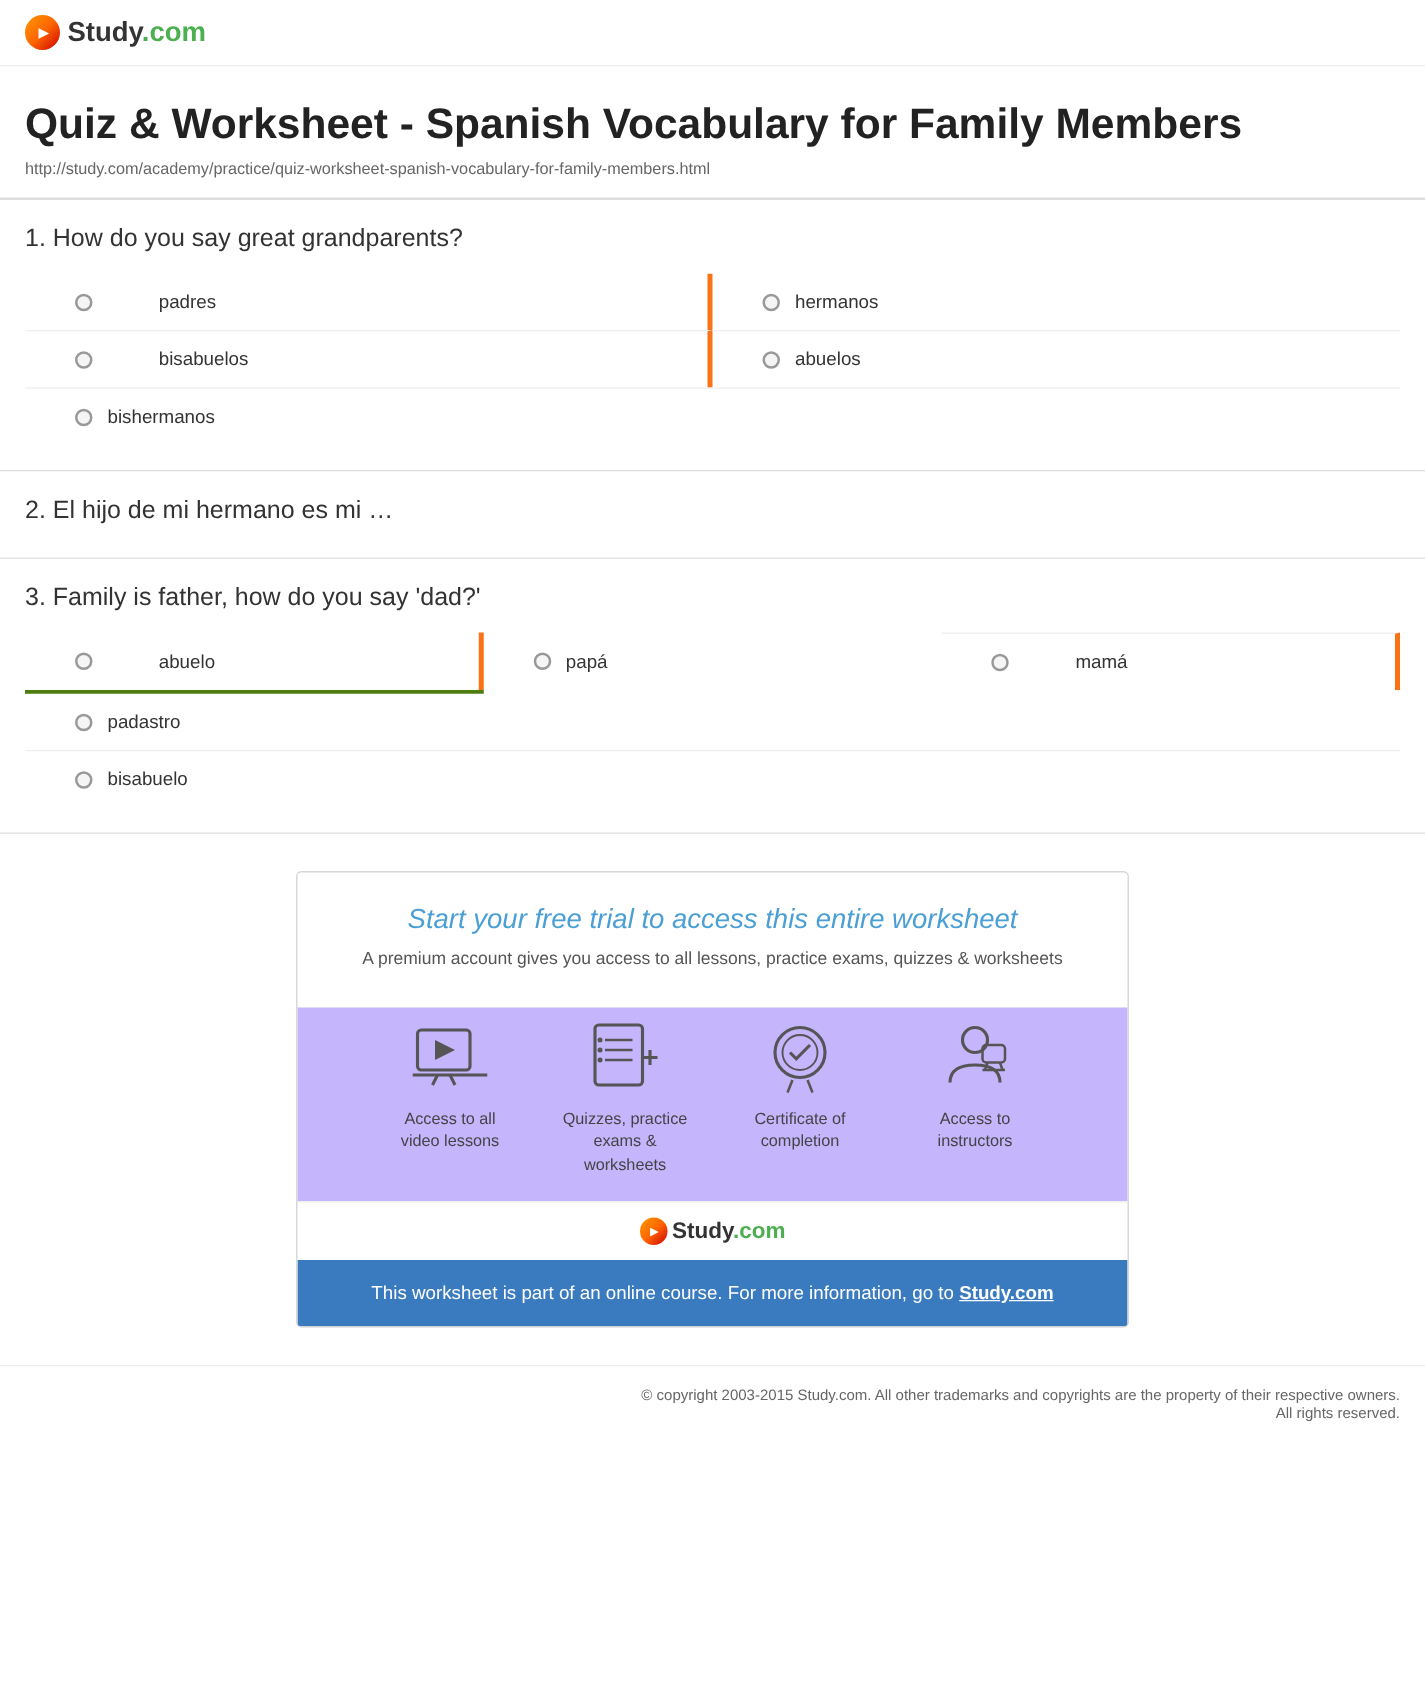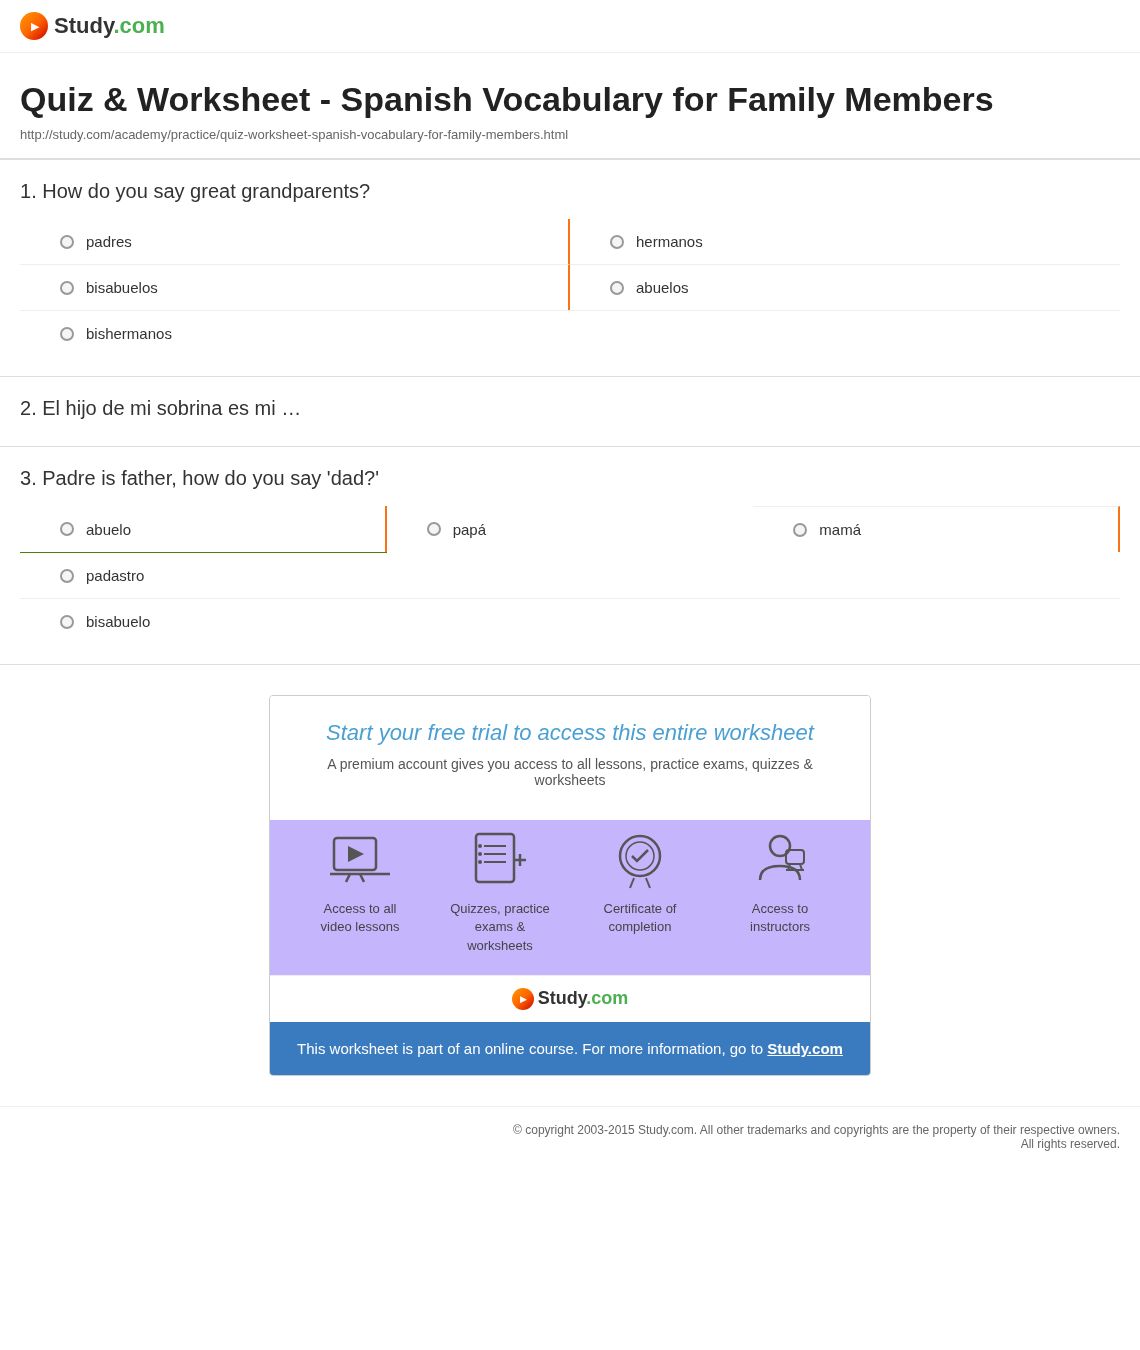--- a/index.html
+++ b/index.html
@@ -86,21 +86,21 @@
       color: #333;
     }
 
     
     .promo-wrapper {
       display: flex;
       justify-content: center;
       padding: 30px 20px;
     }
     .promo-box {
-      width: 602px;
+      width: 666px;
       border: 1px solid #ccc;
       border-radius: 4px;
       overflow: hidden;
       text-align: center;
     }
     .promo-header {
       padding: 24px 30px 12px;
       background: #fff;
     }
     .promo-title {
@@ -168,21 +168,22 @@
       font-size: 12px;
       color: #666;
       border-top: 1px solid #eee;
     }
 
     
     .options-container {
       margin-bottom: 10px;
     }
     .option-row-left {
-      border-right: 2px solid #f97316;
+      border-right: 4px solid #f97316;
+      gap: 41px;
     }
 
     
     .logo-play {
       display: inline-block;
       width: 28px;
       height: 28px;
       border-radius: 50%;
       background: linear-gradient(135deg, #f90 0%, #ff6600 50%, #cc0000 100%);
       position: relative;
@@ -271,43 +272,43 @@
       <div class="option-row" style="border-top:1px solid #eee; grid-column: 1/-1;">
         <span class="radio-btn"></span>
         <span class="option-label">bishermanos</span>
       </div>
     </div>
   </div>
 </div>
 
 <div class="question-section">
   <div class="question-text">
-    <span>2</span>. <span>El hijo de mi sobrina es mi …</span>
+    <span>2</span>. <span>El hijo de mi hermano es mi …</span>
   </div>
 </div>
 
 <div class="question-section">
   <div class="question-text">
-    <span>3</span>. <span>Padre is father, how do you say 'dad?'</span>
+    <span>3</span>. <span>Family is father, how do you say 'dad?'</span>
   </div>
   <div class="options-container">
     <div style="display:grid; grid-template-columns:1fr 1fr 1fr;">
       <div class="option-row option-row-left">
         <span class="radio-btn"></span>
         <span class="option-label">abuelo</span>
       </div>
       <div class="option-row">
         <span class="radio-btn"></span>
         <span class="option-label">papá</span>
       </div>
       <div class="option-row option-row-left" style="border-top:1px solid #eee;">
         <span class="radio-btn"></span>
         <span class="option-label">mamá</span>
       </div>
-      <div class="option-row" style="border-top:1px solid #4d7c0f;">
+      <div class="option-row" style="border-top:3px solid #4d7c0f;">
         <span class="radio-btn"></span>
         <span class="option-label">padastro</span>
       </div>
       <div class="option-row" style="border-top:1px solid #eee; grid-column: 1/-1;">
         <span class="radio-btn"></span>
         <span class="option-label">bisabuelo</span>
       </div>
     </div>
   </div>
 </div>

